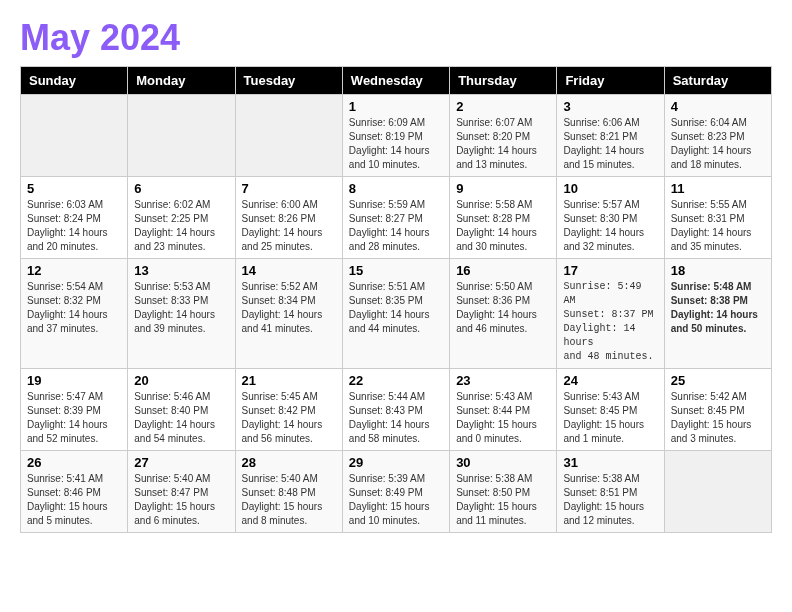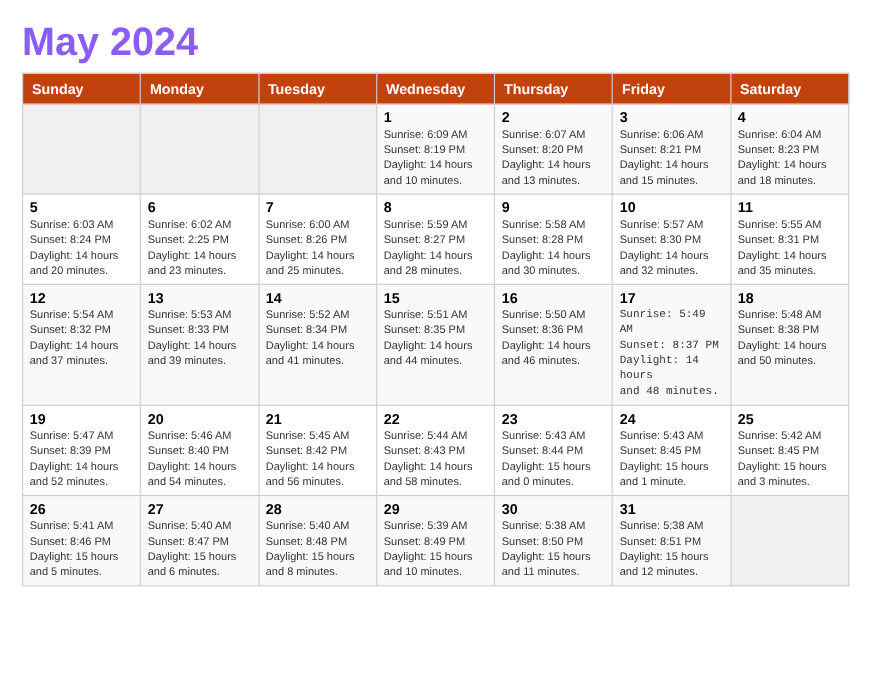--- a/index.html
+++ b/index.html
@@ -48,21 +48,21 @@
       font-size: 16px;
       color: #444;
       margin-top: 4px;
     }
     table {
       width: 100%;
       border-collapse: collapse;
       font-size: 11px;
     }
     thead tr th {
-      background-color: #c2410c;
+      background-color: #000000;
       color: white;
       text-align: left;
       padding: 6px 8px;
       font-size: 13px;
       font-weight: bold;
       border: 1px solid #ccc;
     }
     tbody tr td {
       border: 1px solid #ccc;
       vertical-align: top;
@@ -234,21 +234,21 @@
         </td>
         <td>
           <div class="day-number">17</div>
           <div class="day-info" style="white-space: pre-line; font-family: Liberation Mono, monospace;">Sunrise: 5:49 AM
 Sunset: 8:37 PM
 Daylight: 14 hours
 and 48 minutes.</div>
         </td>
         <td>
           <div class="day-number">18</div>
-          <div class="day-info" style="white-space: pre-line;">Sunrise: 5:48 AM
+          <div class="day-info" style="white-space: pre-line; font-weight: bold;">Sunrise: 5:48 AM
 Sunset: 8:38 PM
 Daylight: 14 hours
 and 50 minutes.</div>
         </td>
       </tr>
       <tr>
         <td>
           <div class="day-number">19</div>
           <div class="day-info" style="white-space: pre-line;">Sunrise: 5:47 AM
 Sunset: 8:39 PM

